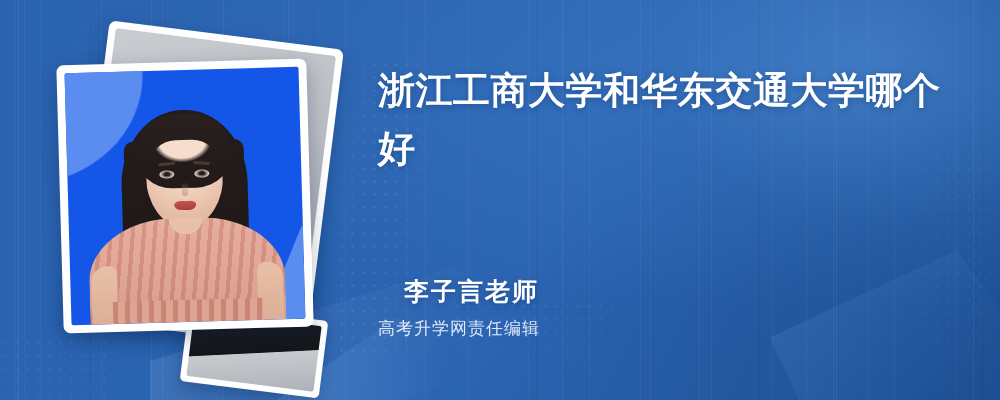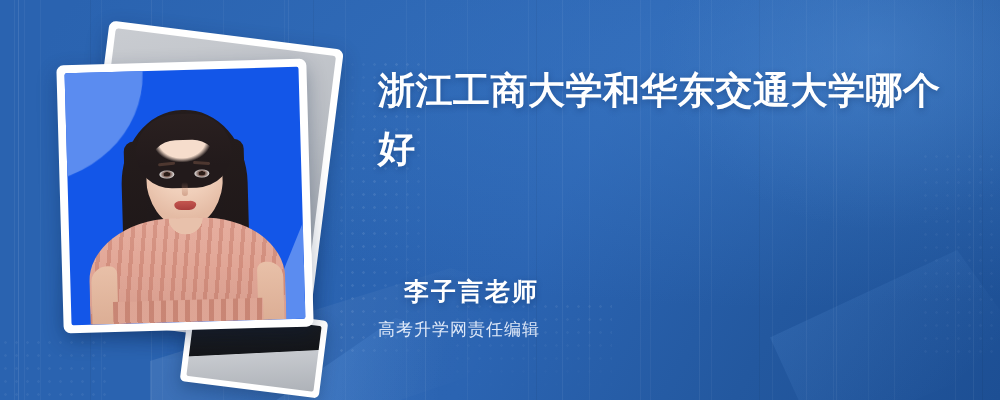--- a/index.html
+++ b/index.html
@@ -248,20 +248,21 @@
     line-height:30px;
     text-shadow:0 2px 6px rgba(10,35,80,.35);
   }
   .author-role{
     position:absolute; left:378px; top:318px;
     color:#e6eefb;
     font-size:17px;
     letter-spacing:1px;
     line-height:24px;
     opacity:.96;
+    font-family:Liberation Mono, monospace;
   }
 </style>
 </head>
 <body>
 
 <div class="banner">
 
   <div class="streaks"></div>
   <div class="streak-soft" style="left:18px"></div>
   <div class="streak-soft" style="left:24px; opacity:.5"></div>

